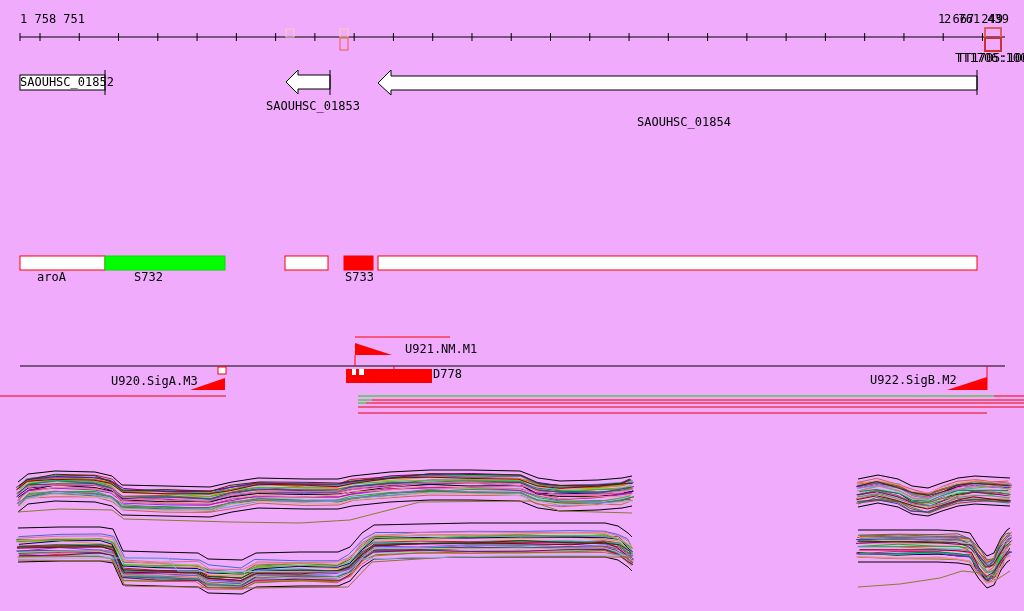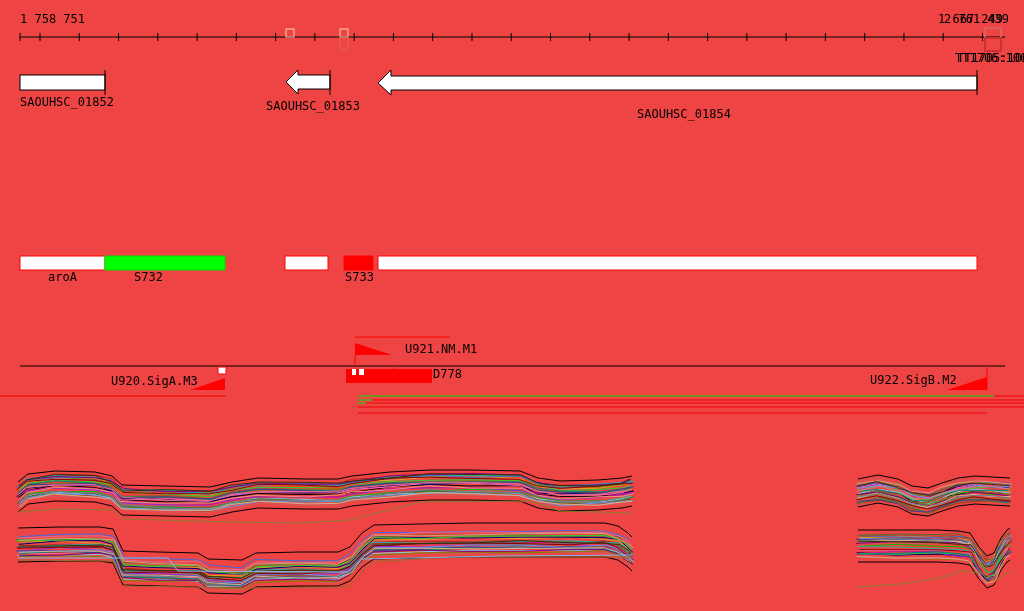--- a/index.html
+++ b/index.html
@@ -1,16 +1,16 @@
 <!DOCTYPE html>
 <html><head>
 <meta charset="utf-8">
 <style>
   html,body{margin:0;padding:0;background:#fff;}
-  #app{position:relative;width:1024px;height:611px;background:#ef4444;overflow:hidden;
+  #app{position:relative;width:1024px;height:611px;background:#f0abfc;overflow:hidden;
        font-family:"DejaVu Sans Mono",monospace;}
   #gfx{position:absolute;left:0;top:0;}
   .lbl{position:absolute;font:12px "DejaVu Sans Mono",monospace;color:#000;
        white-space:pre;line-height:13px;}
 </style>
 </head>
 <body>
 
 <div id="app">
   <svg id="gfx" width="1024" height="611">
@@ -221,25 +221,25 @@
         <polyline points="858,587 900,584 940,578 962,571 982,573 996,580 1010,571" fill="none" stroke="#8A7A30" stroke-width="1"></polyline>
       </g>
   </svg>
 
   <span class="lbl" style="left:20px;top:13px">1 758 751</span>
   <span class="lbl" style="left:938px;top:13px">1 667 249</span>
   <span class="lbl" style="left:944px;top:13px">2 761 439</span>
   <span class="lbl" style="left:957px;top:52px">TT1705:100</span>
   <span class="lbl" style="left:955px;top:52px">TT1706:100</span>
 
-  <span class="lbl" style="left:20px;top:96px">SAOUHSC_01852</span>
+  <span class="lbl" style="left:20px;top:76px">SAOUHSC_01852</span>
   <span class="lbl" style="left:266px;top:100px">SAOUHSC_01853</span>
-  <span class="lbl" style="left:637px;top:108px">SAOUHSC_01854</span>
-
-  <span class="lbl" style="left:48px;top:271px">aroA</span>
+  <span class="lbl" style="left:637px;top:116px">SAOUHSC_01854</span>
+
+  <span class="lbl" style="left:37px;top:271px">aroA</span>
   <span class="lbl" style="left:134px;top:271px">S732</span>
   <span class="lbl" style="left:345px;top:271px">S733</span>
 
   <span class="lbl" style="left:111px;top:375px">U920.SigA.M3</span>
   <span class="lbl" style="left:405px;top:343px">U921.NM.M1</span>
   <span class="lbl" style="left:433px;top:368px">D778</span>
   <span class="lbl" style="left:870px;top:374px">U922.SigB.M2</span>
 </div>
 
 </body></html>

